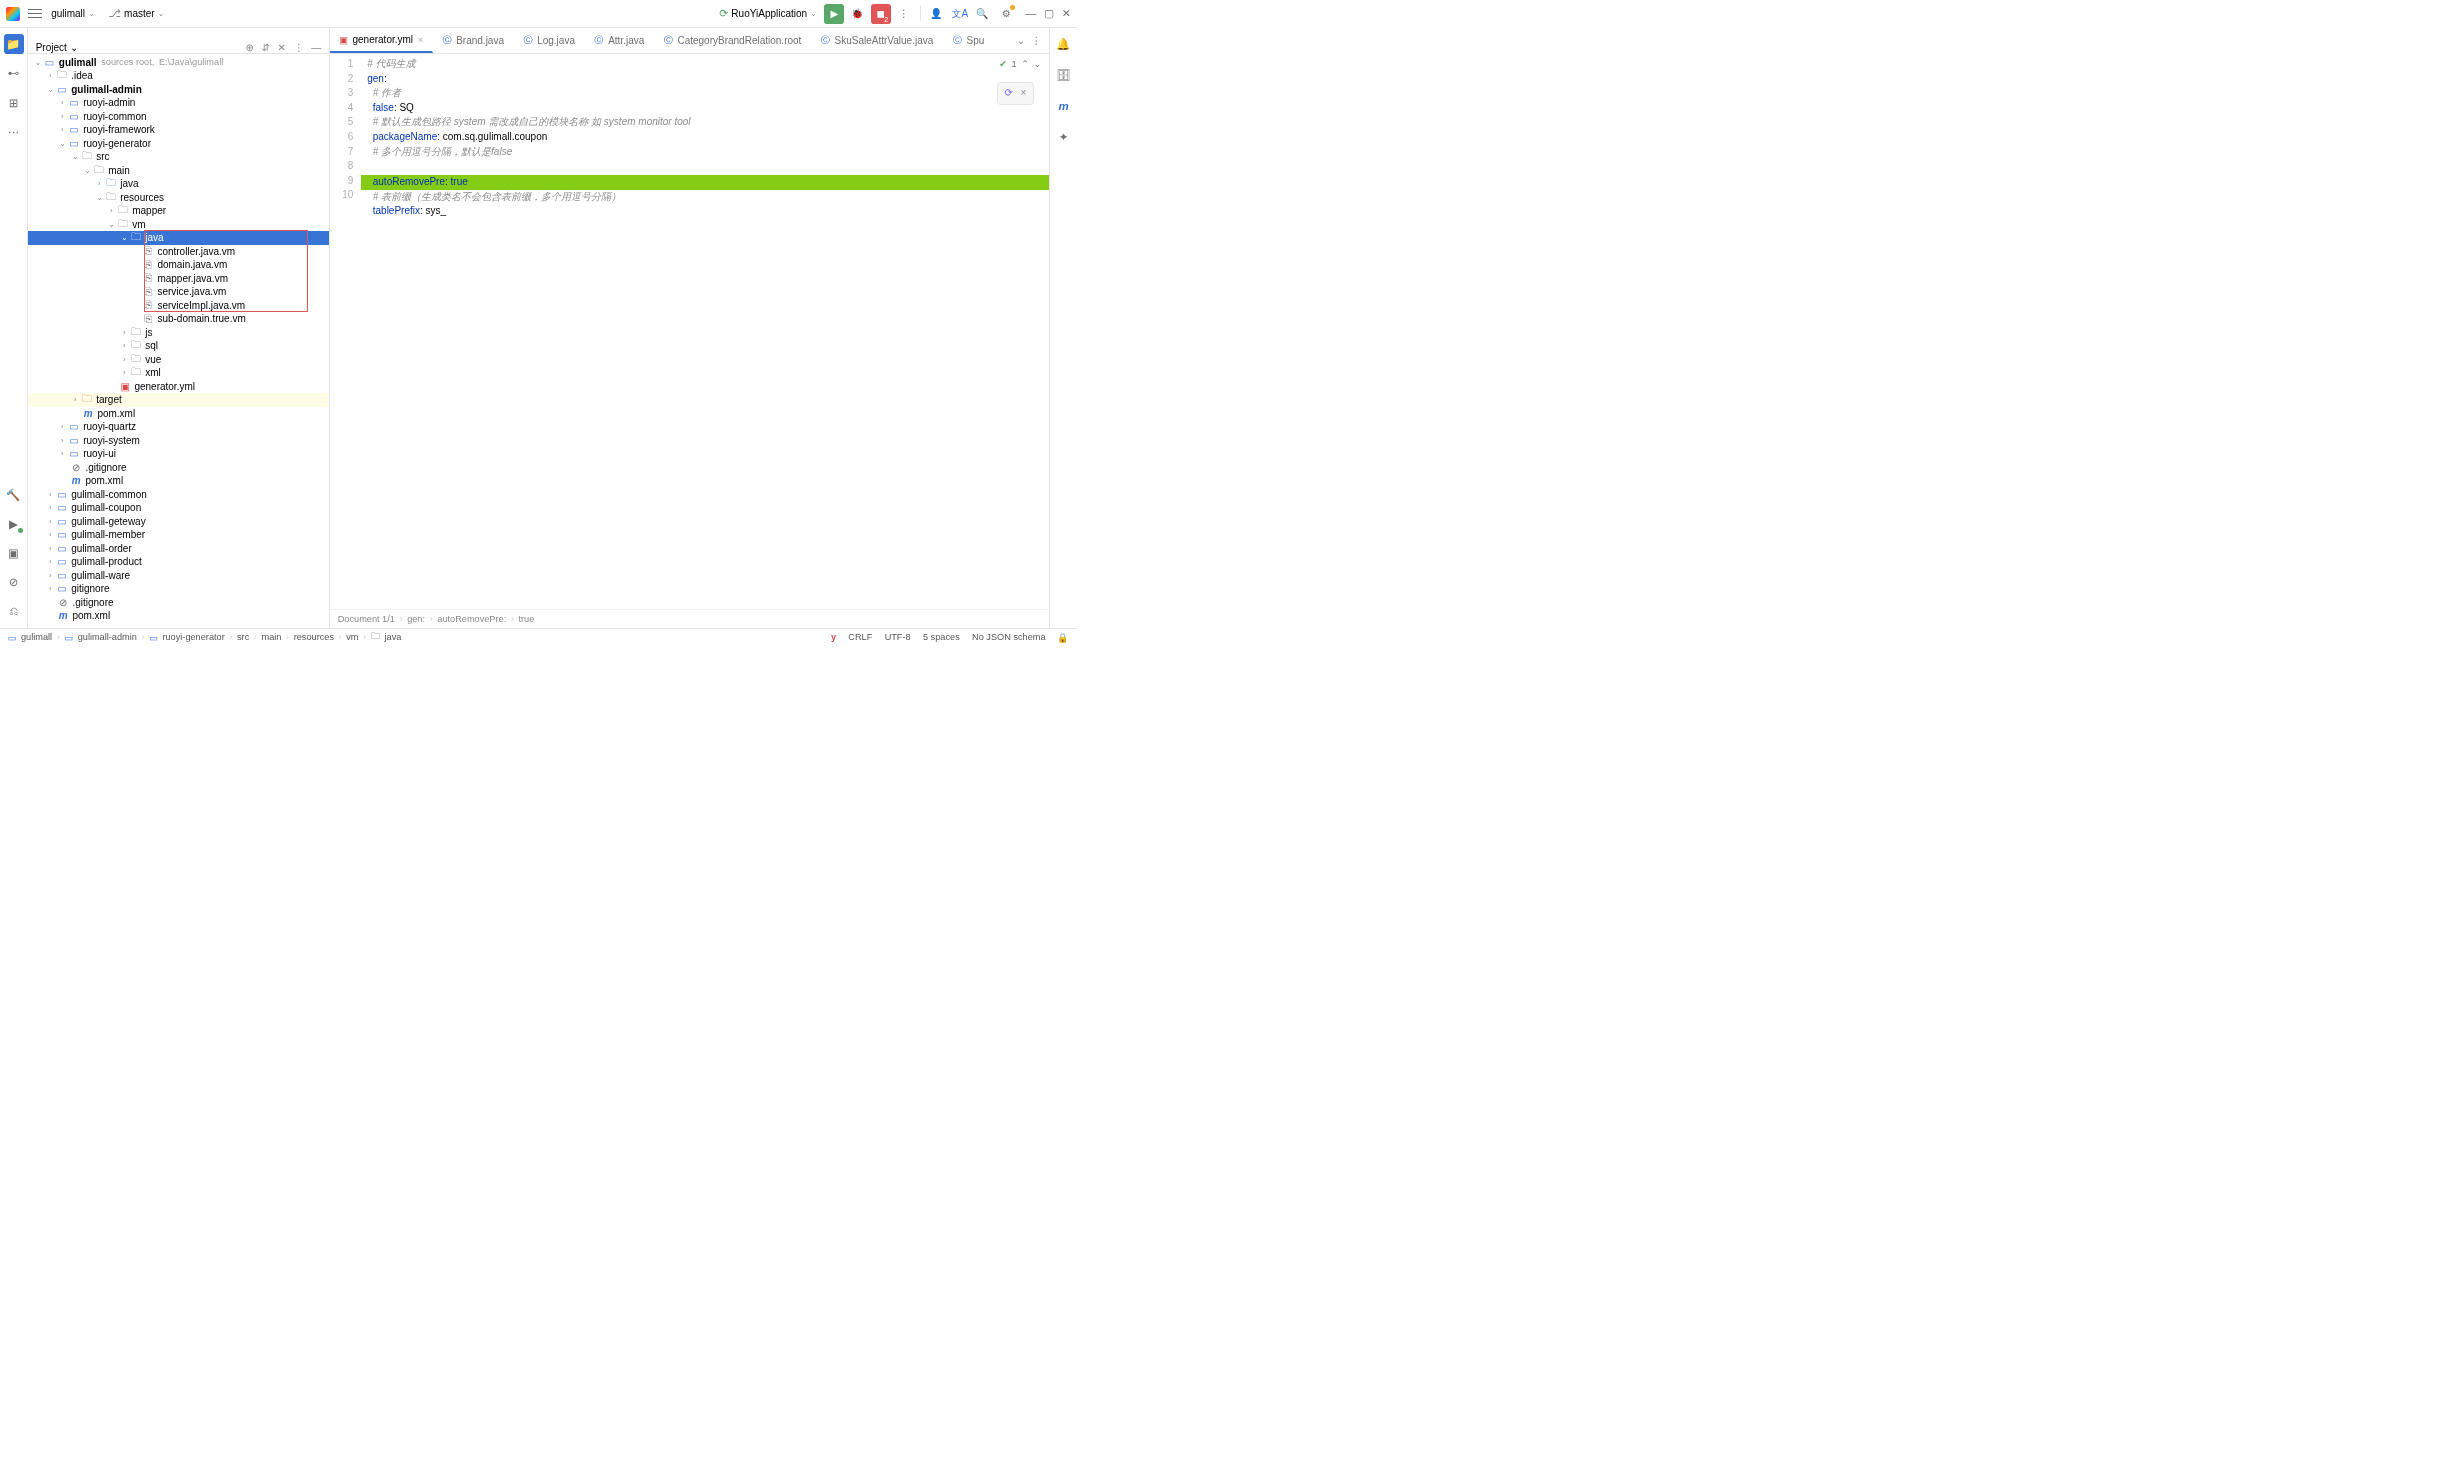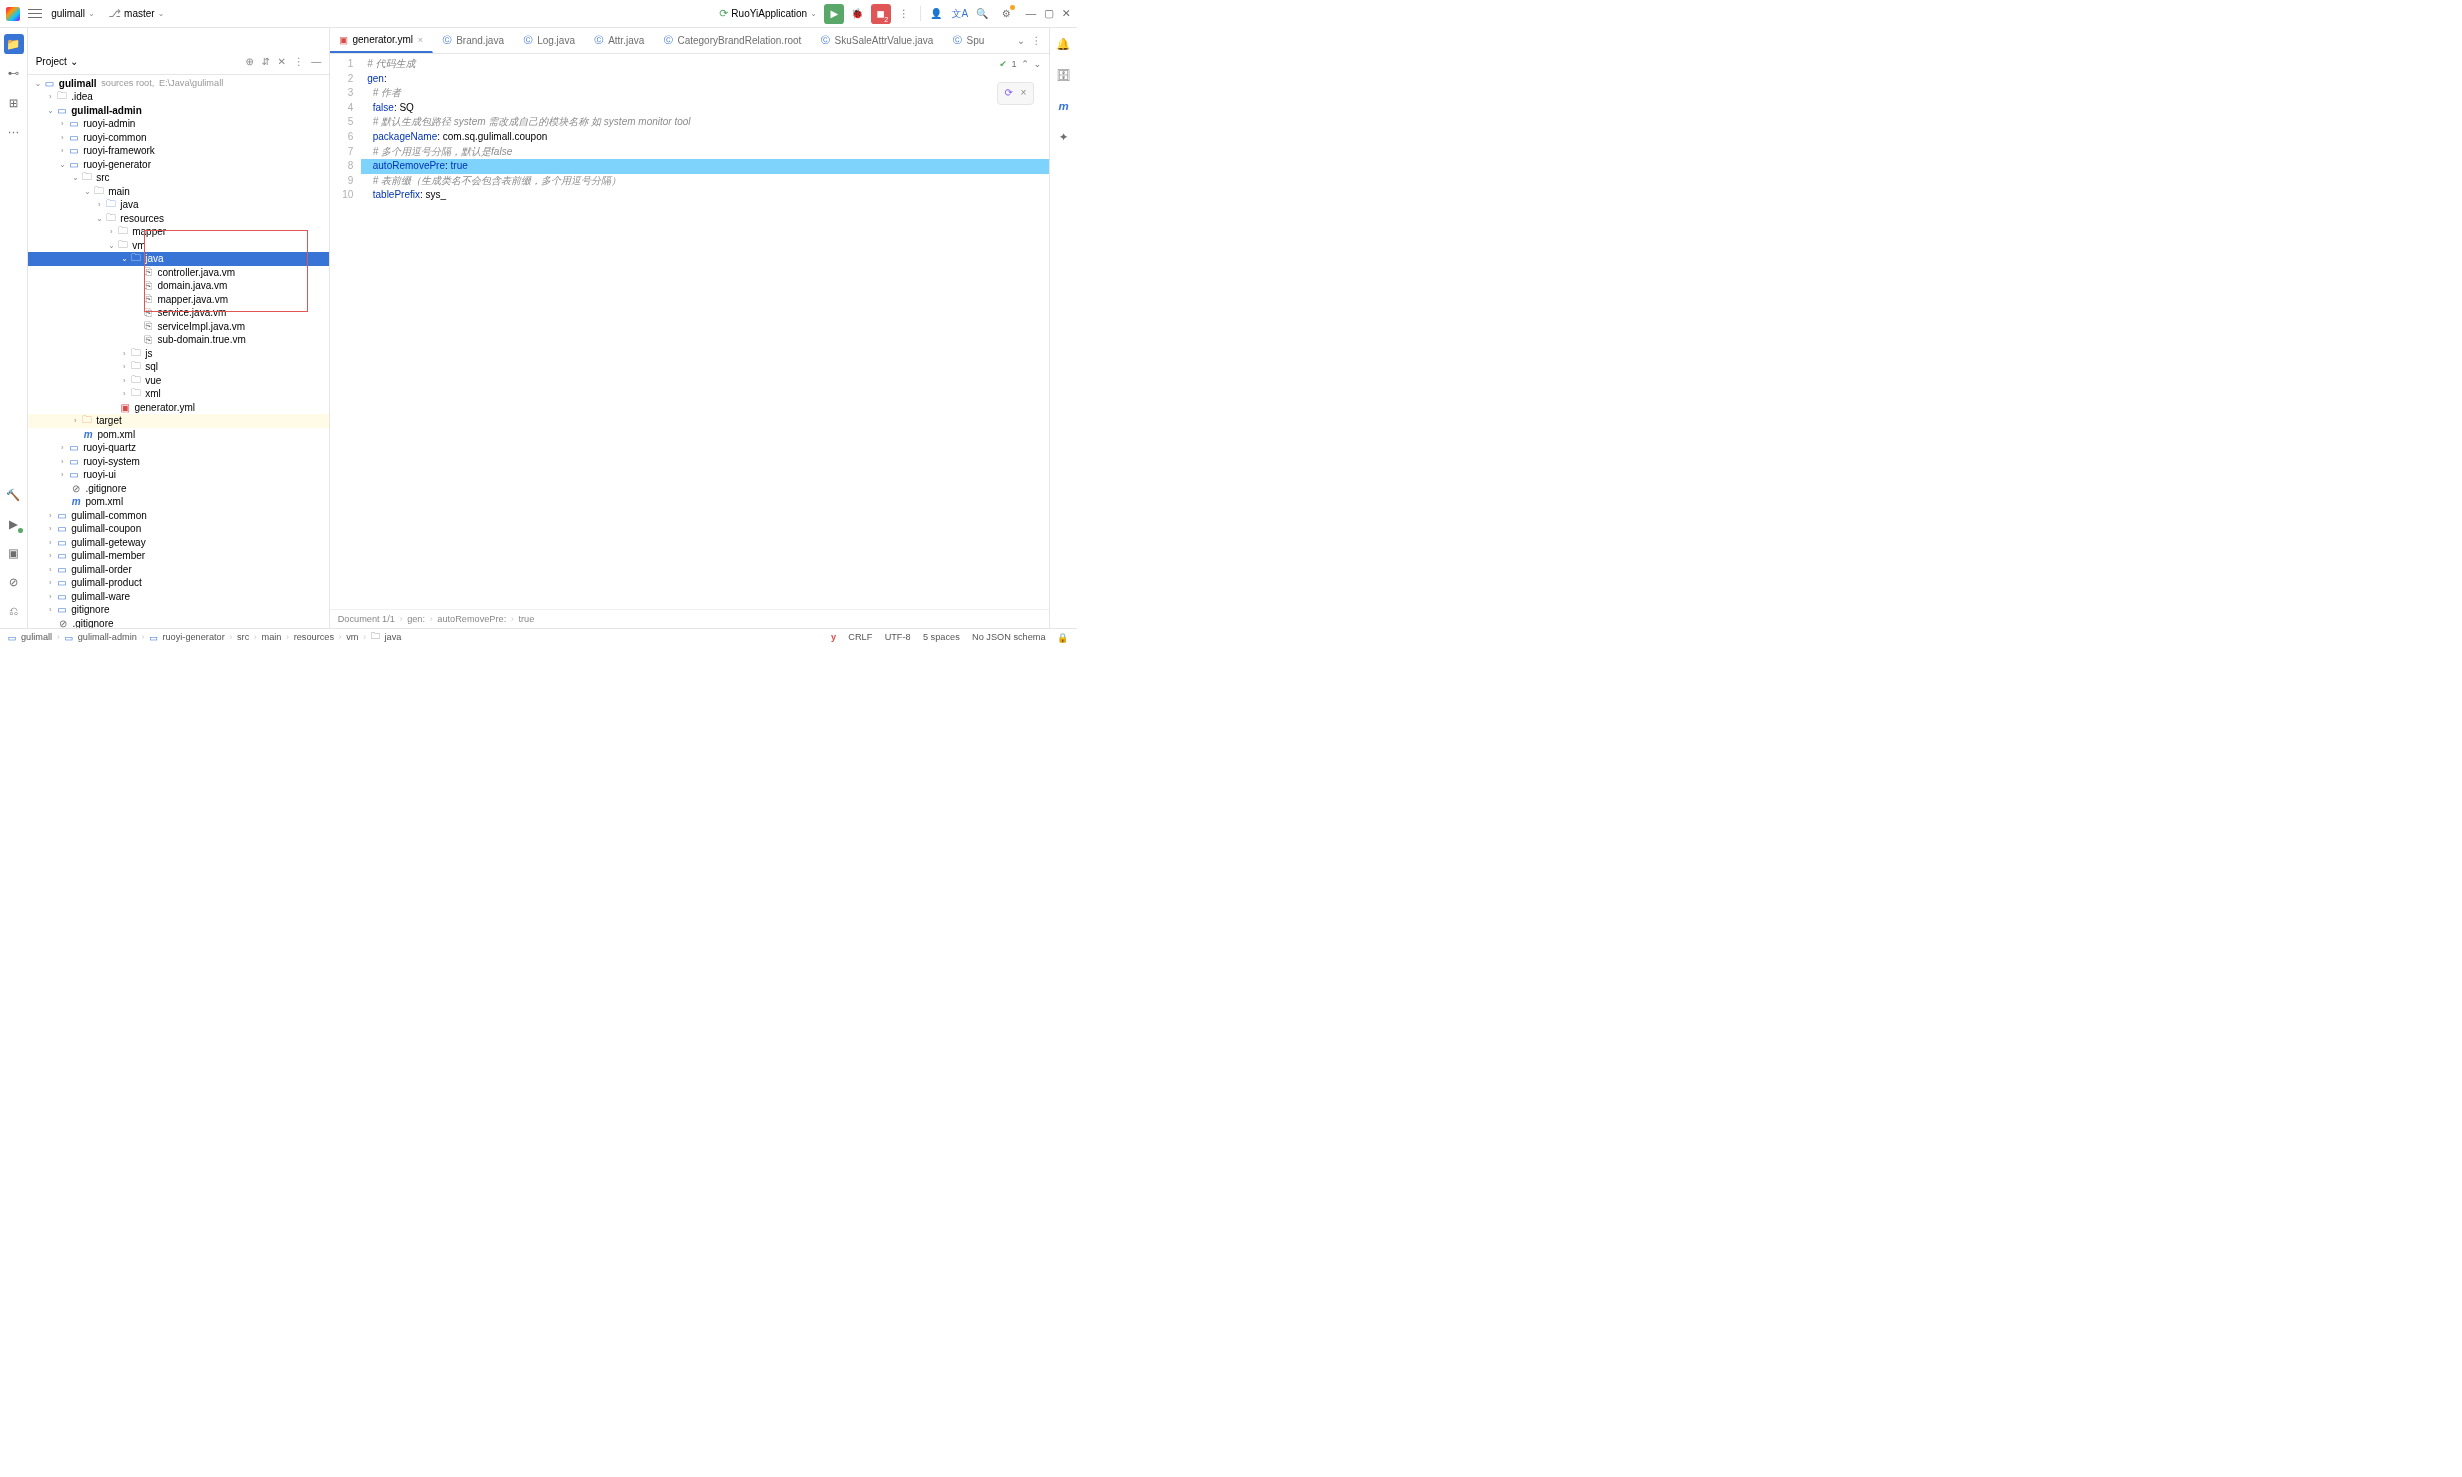--- a/index.html
+++ b/index.html
@@ -23,21 +23,21 @@
 .topbar .win { display: flex; gap: 7.7px; margin-left: 6.2px; }
 .topbar .win span { cursor: pointer; color: #6e6e6e; font-size: 10.8px; }
 
 .main { flex: 1; display: flex; overflow: hidden; }
 .leftbar { width: 28px; background: #fff; border-right: 0.8px solid #e5e5e5; display: flex; flex-direction: column; align-items: center; padding-top: 6.2px; gap: 9.2px; }
 .leftbar .tool { width: 20px; height: 20px; display: flex; align-items: center; justify-content: center; border-radius: 3.1px; cursor: pointer; color: #6e6e6e; font-size: 11.5px; }
 .leftbar .tool.active { background: #3874d6; color: #fff; }
 .leftbar .bottom-tools { margin-top: auto; margin-bottom: 6.2px; display: flex; flex-direction: column; gap: 9.2px; align-items: center; }
 
 .project-panel { width: 302px; border-right: 0.8px solid #e5e5e5; display: flex; flex-direction: column; }
-.panel-header { height: 26px; display: flex; align-items: center; padding: 0 7.7px; border-bottom: 0.8px solid #e5e5e5; margin-top: 21px; }
+.panel-header { height: 26px; display: flex; align-items: flex-end; padding: 0 7.7px; border-bottom: 0.8px solid #e5e5e5; }
 .panel-header .title { font-weight: 400; display: flex; align-items: center; gap: 3.1px; }
 .panel-header .actions { margin-left: auto; display: flex; gap: 7.7px; color: #888; }
 .panel-header .actions span { cursor: pointer; }
 .tree { flex: 1; overflow: auto; padding-top: 1.5px; font-size: 10px; }
 .tree-row { display: flex; align-items: center; height: 13.5px; padding-left: 0; cursor: pointer; white-space: nowrap; }
 .tree-row.selected { background: #3874d6; color: #fff; }
 .tree-row.target { background: #fffbe6; }
 .tree-row .arrow { width: 10.8px; text-align: center; color: #888; font-size: 7.7px; }
 .tree-row.selected .arrow { color: #fff; }
 .tree-row .icon { width: 12.3px; margin-right: 3.1px; text-align: center; }
@@ -56,21 +56,21 @@
 .tab.active { color: #000; border-bottom: 2.3px solid #3874d6; }
 .tab .t-icon { font-size: 9.2px; }
 .tab .t-icon.yml { color: #d94a4a; }
 .tab .t-icon.java { color: #3874d6; }
 .tab .close-x { color: #aaa; font-size: 9.2px; }
 .tabs .tab-actions { margin-left: auto; display: flex; align-items: center; gap: 6.2px; padding-right: 7.7px; color: #888; }
 .code { flex: 1; display: flex; font-family: "JetBrains Mono", Consolas, monospace; font-size: 10px; line-height: 14.6px; position: relative; }
 .gutter { width: 31px; text-align: right; color: #b0b0b0; padding: 3.1px 7.7px 3.1px 0; }
 .code-lines { flex: 1; padding: 3.1px 0; position: relative; }
 .code-line { padding-left: 6.2px; }
-.code-line.hl { background: #7dd3fc; }
+.code-line.hl { background: #84cc16; margin-top: 16px; }
 .comment { color: #8c8c8c; font-style: italic; }
 .key { color: #0033b3; }
 .true-val { color: #0033b3; }
 .marker { position: absolute; right: 7.7px; top: 3.1px; display: flex; align-items: center; gap: 4.6px; font-size: 9.2px; color: #6e6e6e; }
 .marker .chk { color: #59a869; }
 .float-box { position: absolute; right: 15.4px; top: 28px; background: #f7f7f7; border: 0.8px solid #e5e5e5; border-radius: 3.8px; padding: 3.1px 6.2px; display: flex; gap: 7.7px; align-items: center; color: #888; }
 .breadcrumb { height: 18.5px; display: flex; align-items: center; padding: 0 7.7px; gap: 4.6px; color: #888; font-size: 9.2px; border-top: 0.8px solid #f0f0f0; }
 .breadcrumb .sep { color: #ccc; }
 
 .rightbar { width: 28px; border-left: 0.8px solid #e5e5e5; display: flex; flex-direction: column; align-items: center; padding-top: 6.2px; gap: 10.8px; }

